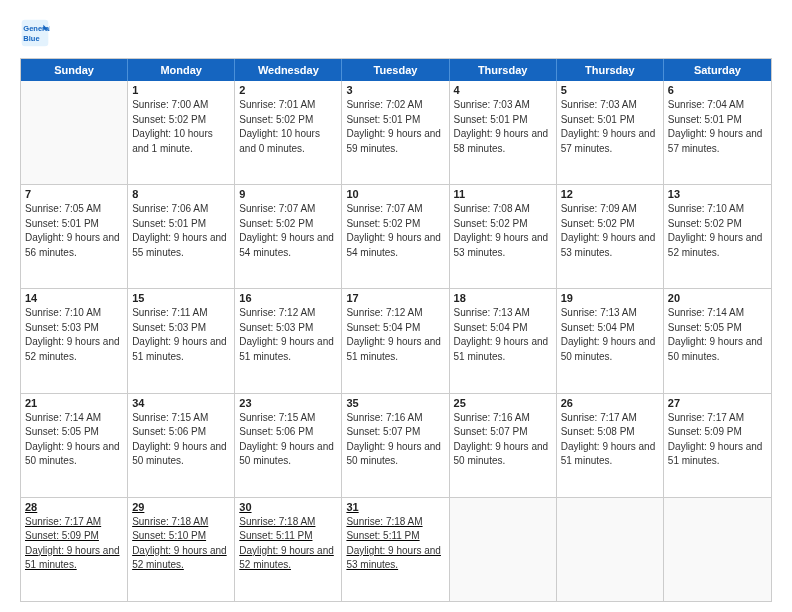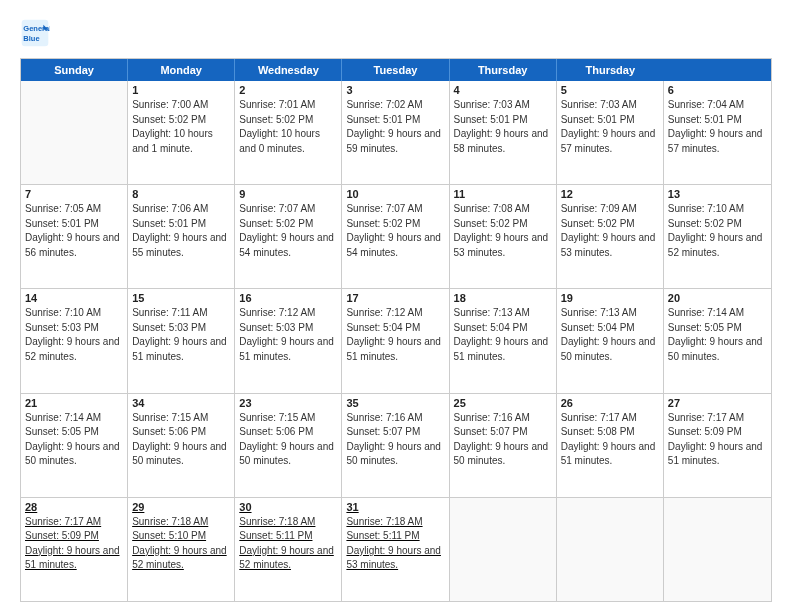--- a/index.html
+++ b/index.html
@@ -137,20 +137,21 @@
   </div>
 
   <div class="calendar">
     <div class="cal-header-row">
     <div class="cal-header-cell">Sunday</div>
         <div class="cal-header-cell">Monday</div>
         <div class="cal-header-cell">Wednesday</div>
         <div class="cal-header-cell">Tuesday</div>
         <div class="cal-header-cell">Thursday</div>
         <div class="cal-header-cell">Thursday</div>
+        <div class="cal-header-cell">Saturday</div>
       </div>
     <div class="cal-body">
     <div class="cal-week">
           <div class="cal-cell empty"></div>
           <div class="cal-cell">
             <div class="day-num">1</div>
             <div class="cell-info">Sunrise: 7:00 AM<br>Sunset: 5:02 PM<br>Daylight: 10 hours and 1 minute.</div>
           </div>
           <div class="cal-cell">
             <div class="day-num">2</div>

